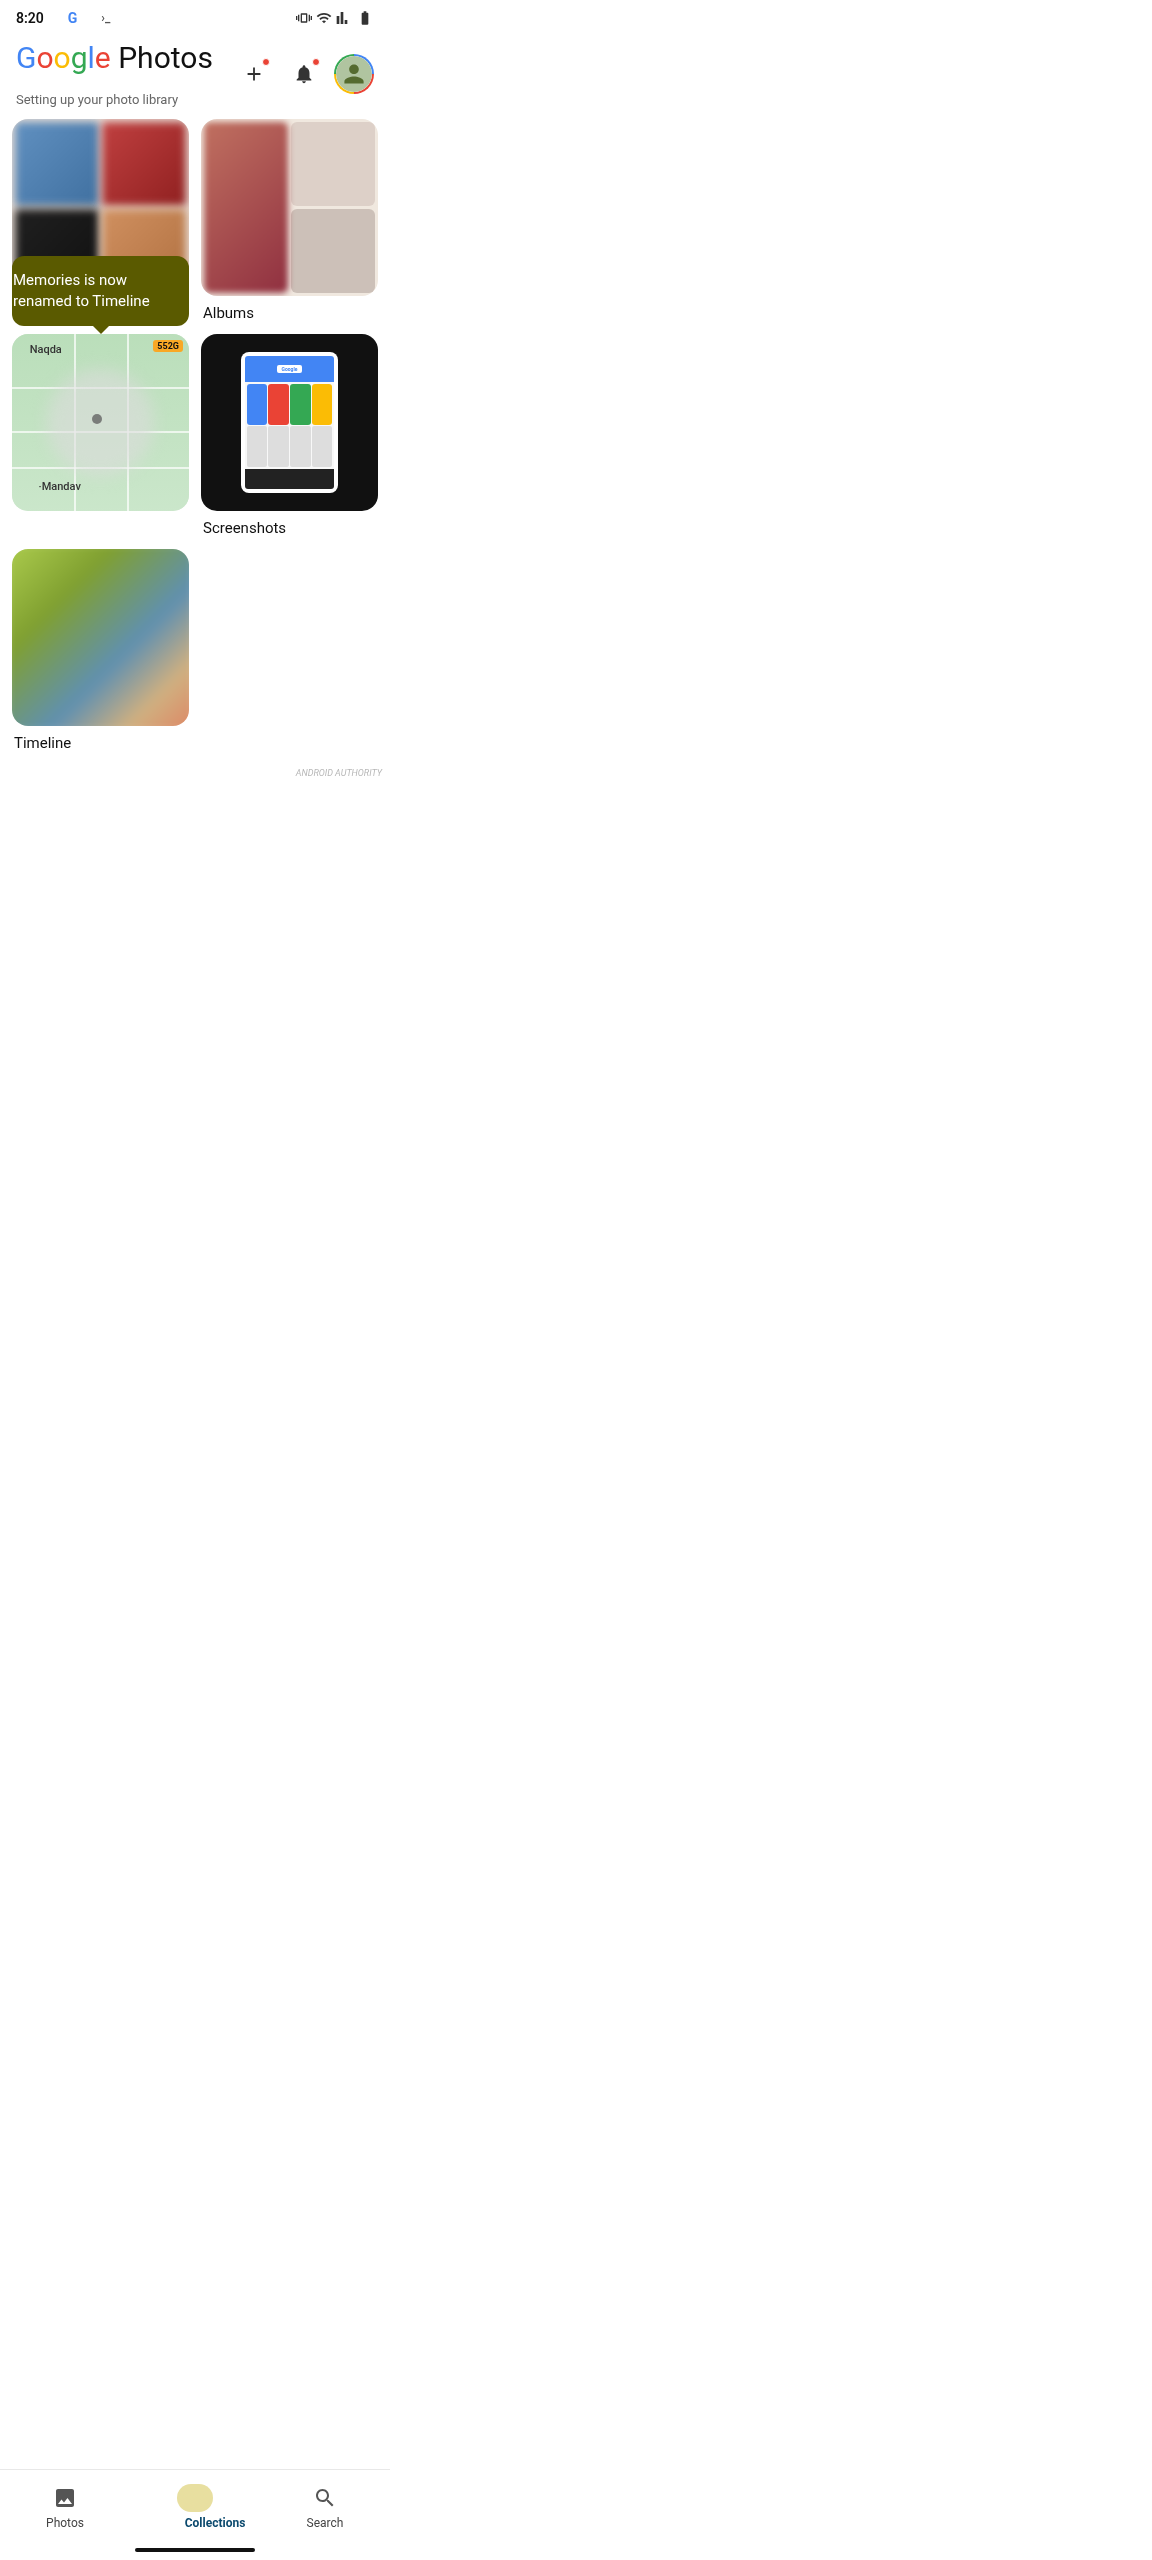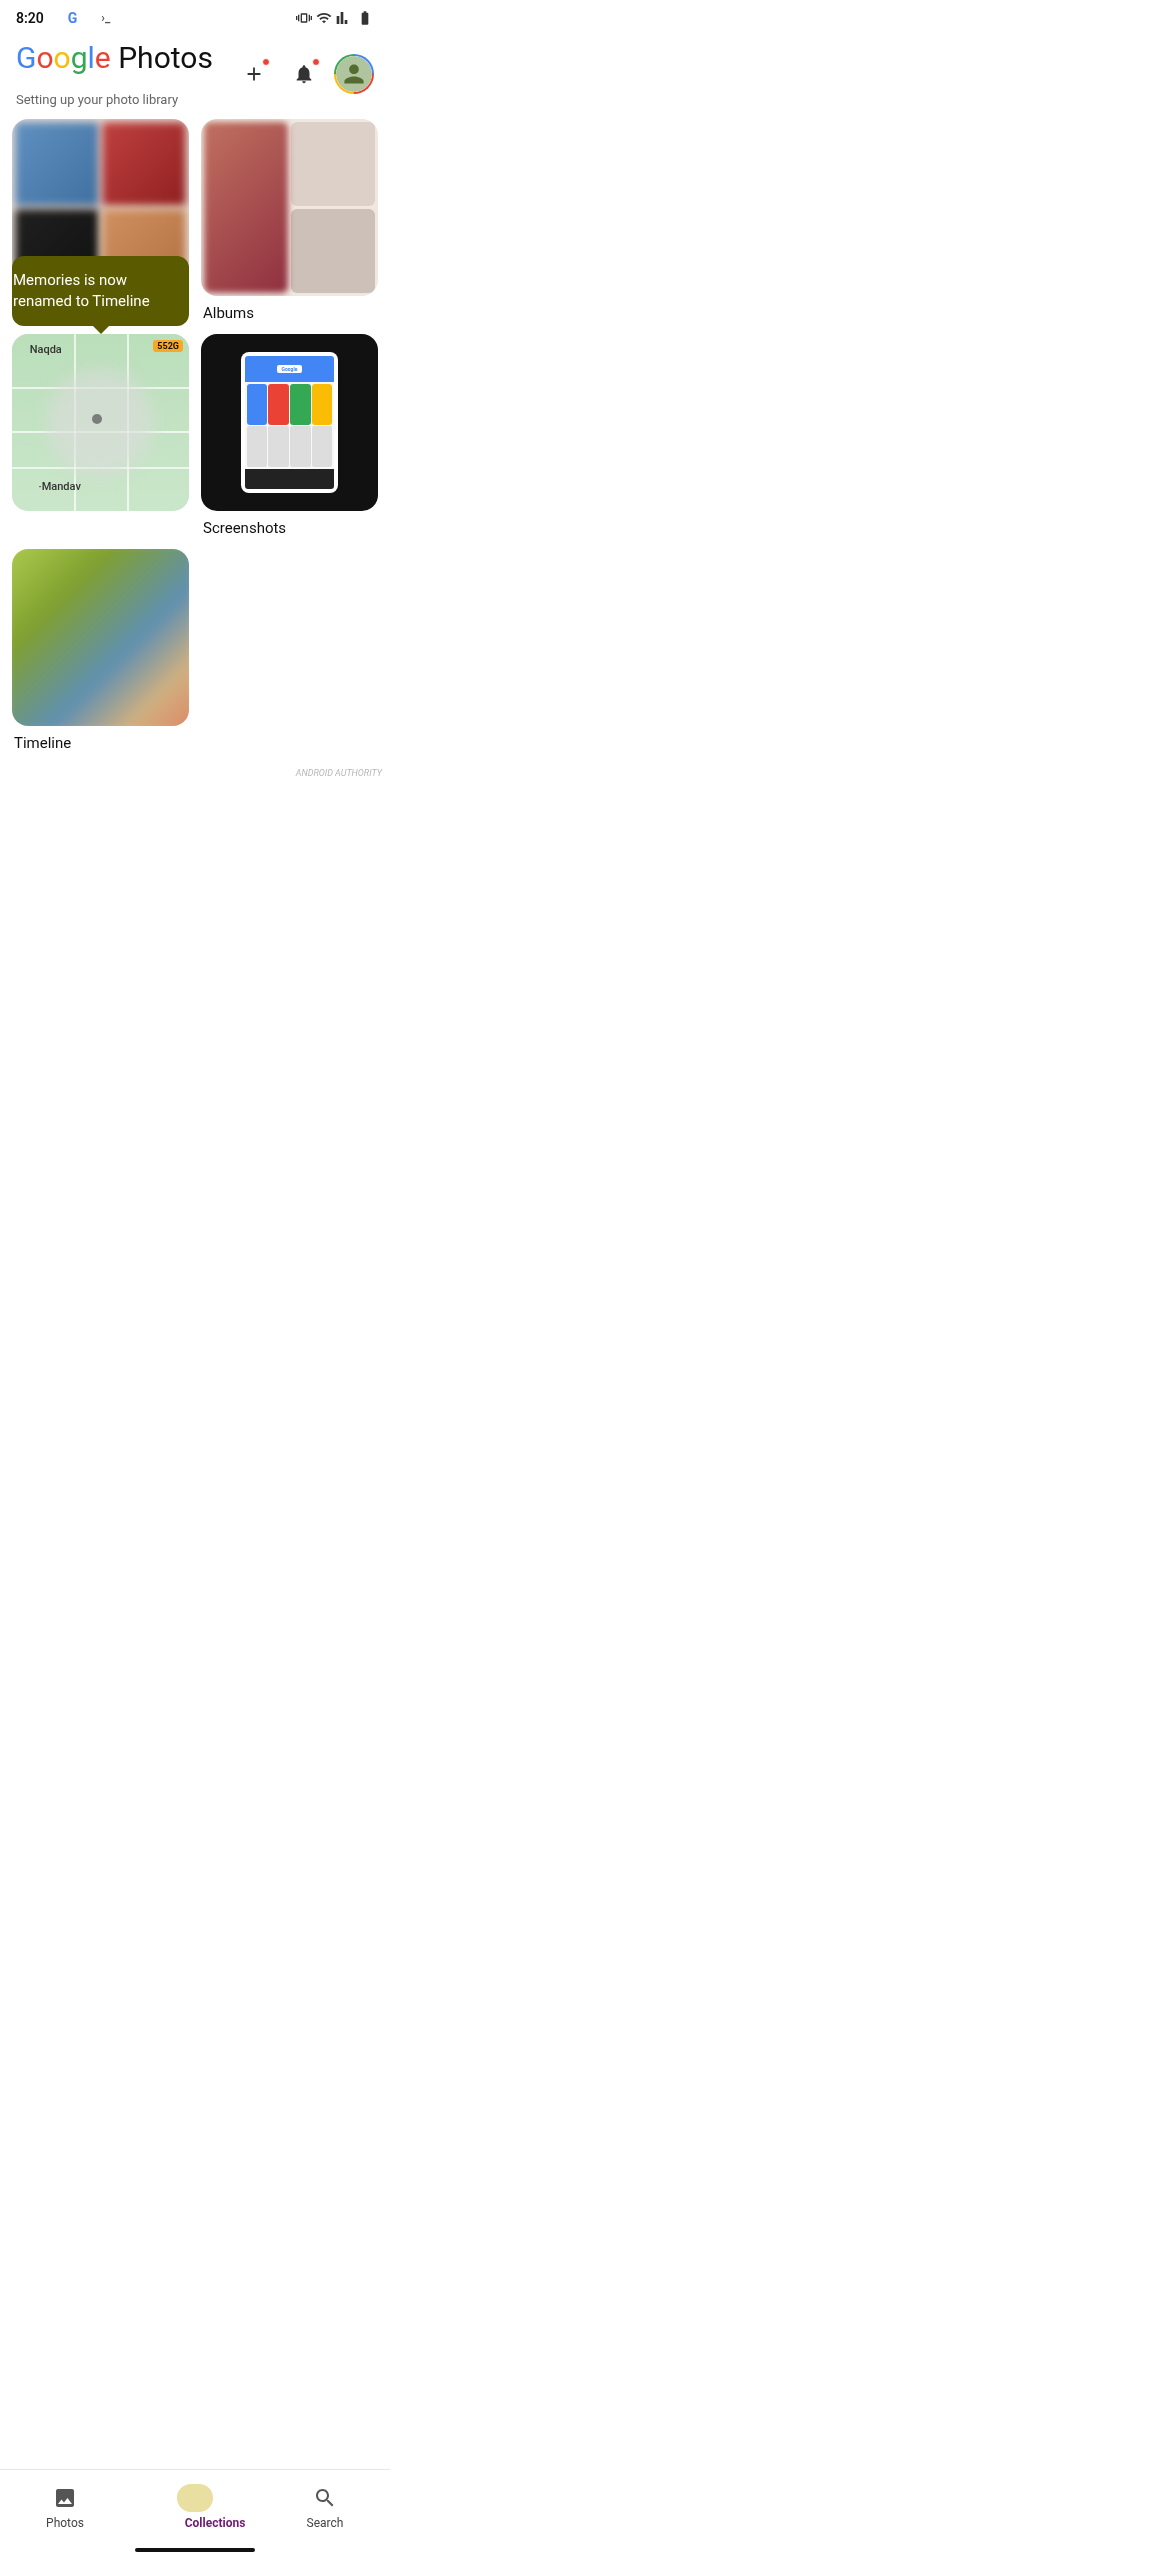--- a/index.html
+++ b/index.html
@@ -538,21 +538,21 @@
     </div>
     <div class="nav-label">Photos</div>
   </div>
 
   <div class="nav-item active">
     <div class="nav-icon nav-icon-bg">
       <svg width="24" height="24" viewBox="0 0 24 24" fill="#333">
         <path d="M4 6h4v4H4zm0 5h4v4H4zm0 5h4v4H4zm5-10h12v4H9zm0 5h12v4H9zm0 5h12v4H9z"></path>
       </svg>
     </div>
-    <div class="nav-label" style="font-weight:700;color:#701a75;padding-left:40px;">Collections</div>
+    <div class="nav-label" style="font-weight:700;color:#0c4a6e;padding-left:40px;">Collections</div>
   </div>
 
   <div class="nav-item">
     <div class="nav-icon">
       <svg width="24" height="24" viewBox="0 0 24 24" fill="#555">
         <path d="M15.5 14h-.79l-.28-.27C15.41 12.59 16 11.11 16 9.5 16 5.91 13.09 3 9.5 3S3 5.91 3 9.5 5.91 16 9.5 16c1.61 0 3.09-.59 4.23-1.57l.27.28v.79l5 4.99L20.49 19l-4.99-5zm-6 0C7.01 14 5 11.99 5 9.5S7.01 5 9.5 5 14 7.01 14 9.5 11.99 14 9.5 14z"></path>
       </svg>
     </div>
     <div class="nav-label">Search</div>
   </div>

